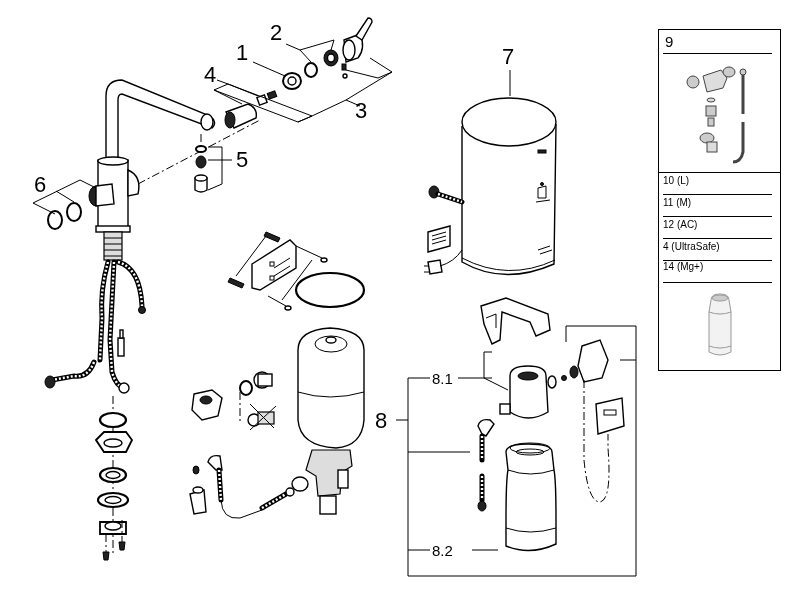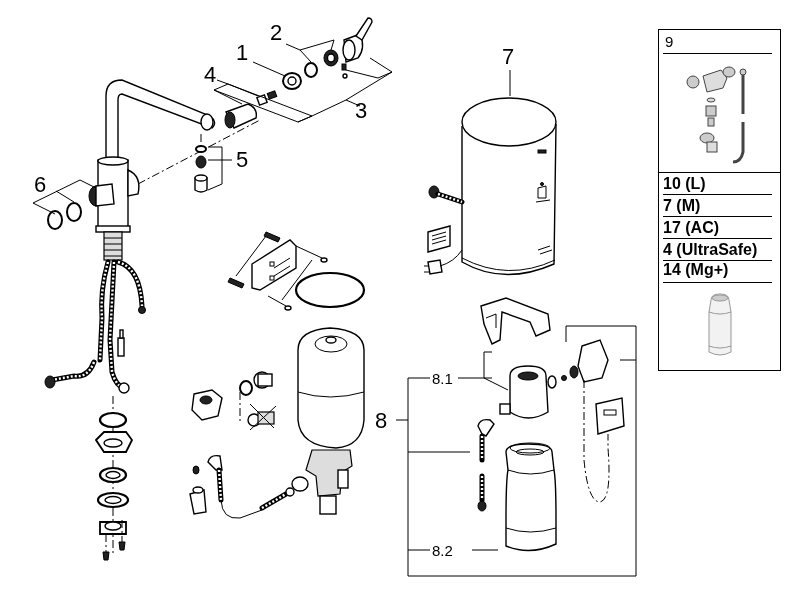--- a/index.html
+++ b/index.html
@@ -12,21 +12,21 @@
   .part { stroke: #000; stroke-width: 1.4; fill: #fff; }
   .partg { stroke: #000; stroke-width: 1.2; fill: #ddd; }
   .dark { fill: #222; stroke: #000; stroke-width: 1; }
   .dash { stroke: #000; stroke-width: 1; stroke-dasharray: 8 3 2 3; fill: none; }
   .braid { stroke: #000; stroke-width: 5; fill: none; stroke-linecap: round; }
   .braidin { stroke: #fff; stroke-width: 2.4; fill: none; stroke-dasharray: 2 2; stroke-linecap: butt; }
   .panel { position: absolute; left: 658px; top: 29px; width: 121px; height: 340px; border: 1px solid #000; background: #fff; }
   .panel .title { position: absolute; left: 6px; top: 3px; font-size: 15px; }
   .panel .rule { position: absolute; left: 4px; right: 8px; height: 0; border-top: 1px solid #000; }
   .panel .sep { position: absolute; left: 0; right: 0; height: 0; border-top: 1px solid #000; }
-  .panel .row { position: absolute; left: 4px; font-size: 16px; white-space: nowrap; font-weight: bold; }
+  .panel .row { position: absolute; left: 4px; font-size: 10px; white-space: nowrap; }
   .panel svg { position: absolute; }
 </style>
 </head>
 <body>
 
 <svg id="diagram" viewBox="0 0 800 600" xmlns="http://www.w3.org/2000/svg">
 
   <g>
 
     <path class="part" d="M106 168 L106 96 Q106 80 122 80 L210 116 Q218 122 212 128 L122 94 Q118 94 118 100 L118 168 Z"></path>
@@ -263,23 +263,23 @@
     <rect x="45" y="60" width="6" height="8" fill="#ccc" stroke="#444"></rect>
     <ellipse cx="44" cy="80" rx="7" ry="5" fill="#ccc" stroke="#444"></ellipse>
     <rect x="44" y="84" width="10" height="10" fill="#ddd" stroke="#444"></rect>
     <line x1="80" y1="16" x2="80" y2="56" stroke="#444" stroke-width="3"></line>
     <ellipse cx="80" cy="14" rx="3" ry="3" fill="#ccc" stroke="#444"></ellipse>
     <path d="M80 64 L80 94 Q78 104 70 104" fill="none" stroke="#444" stroke-width="3"></path>
   </svg>
   <div class="sep" style="top:142px"></div>
   <span class="row" style="top:145px">10 (L)</span>
   <div class="rule" style="top:164px"></div>
-  <span class="row" style="top:167px">7 (M)</span>
+  <span class="row" style="top:167px">11 (M)</span>
   <div class="rule" style="top:186px"></div>
-  <span class="row" style="top:189px">17 (AC)</span>
+  <span class="row" style="top:189px">12 (AC)</span>
   <div class="rule" style="top:208px"></div>
   <span class="row" style="top:211px">4 (UltraSafe)</span>
   <div class="rule" style="top:230px"></div>
   <span class="row" style="top:231px">14 (Mg+)</span>
   <div class="rule" style="top:252px"></div>
   <svg width="30" height="66" style="left:46px; top:262px;" viewBox="0 0 30 66">
     <path d="M6 8 Q6 2 15 2 Q24 2 24 8 L26 20 L26 60 Q15 66 4 60 L4 20 Z" fill="#f2f2f2" stroke="#999"></path>
     <ellipse cx="15" cy="6" rx="8" ry="3" fill="#ccc" stroke="#999"></ellipse>
     <path d="M4 20 Q15 24 26 20 M4 54 Q15 58 26 54" fill="none" stroke="#999"></path>
   </svg>

